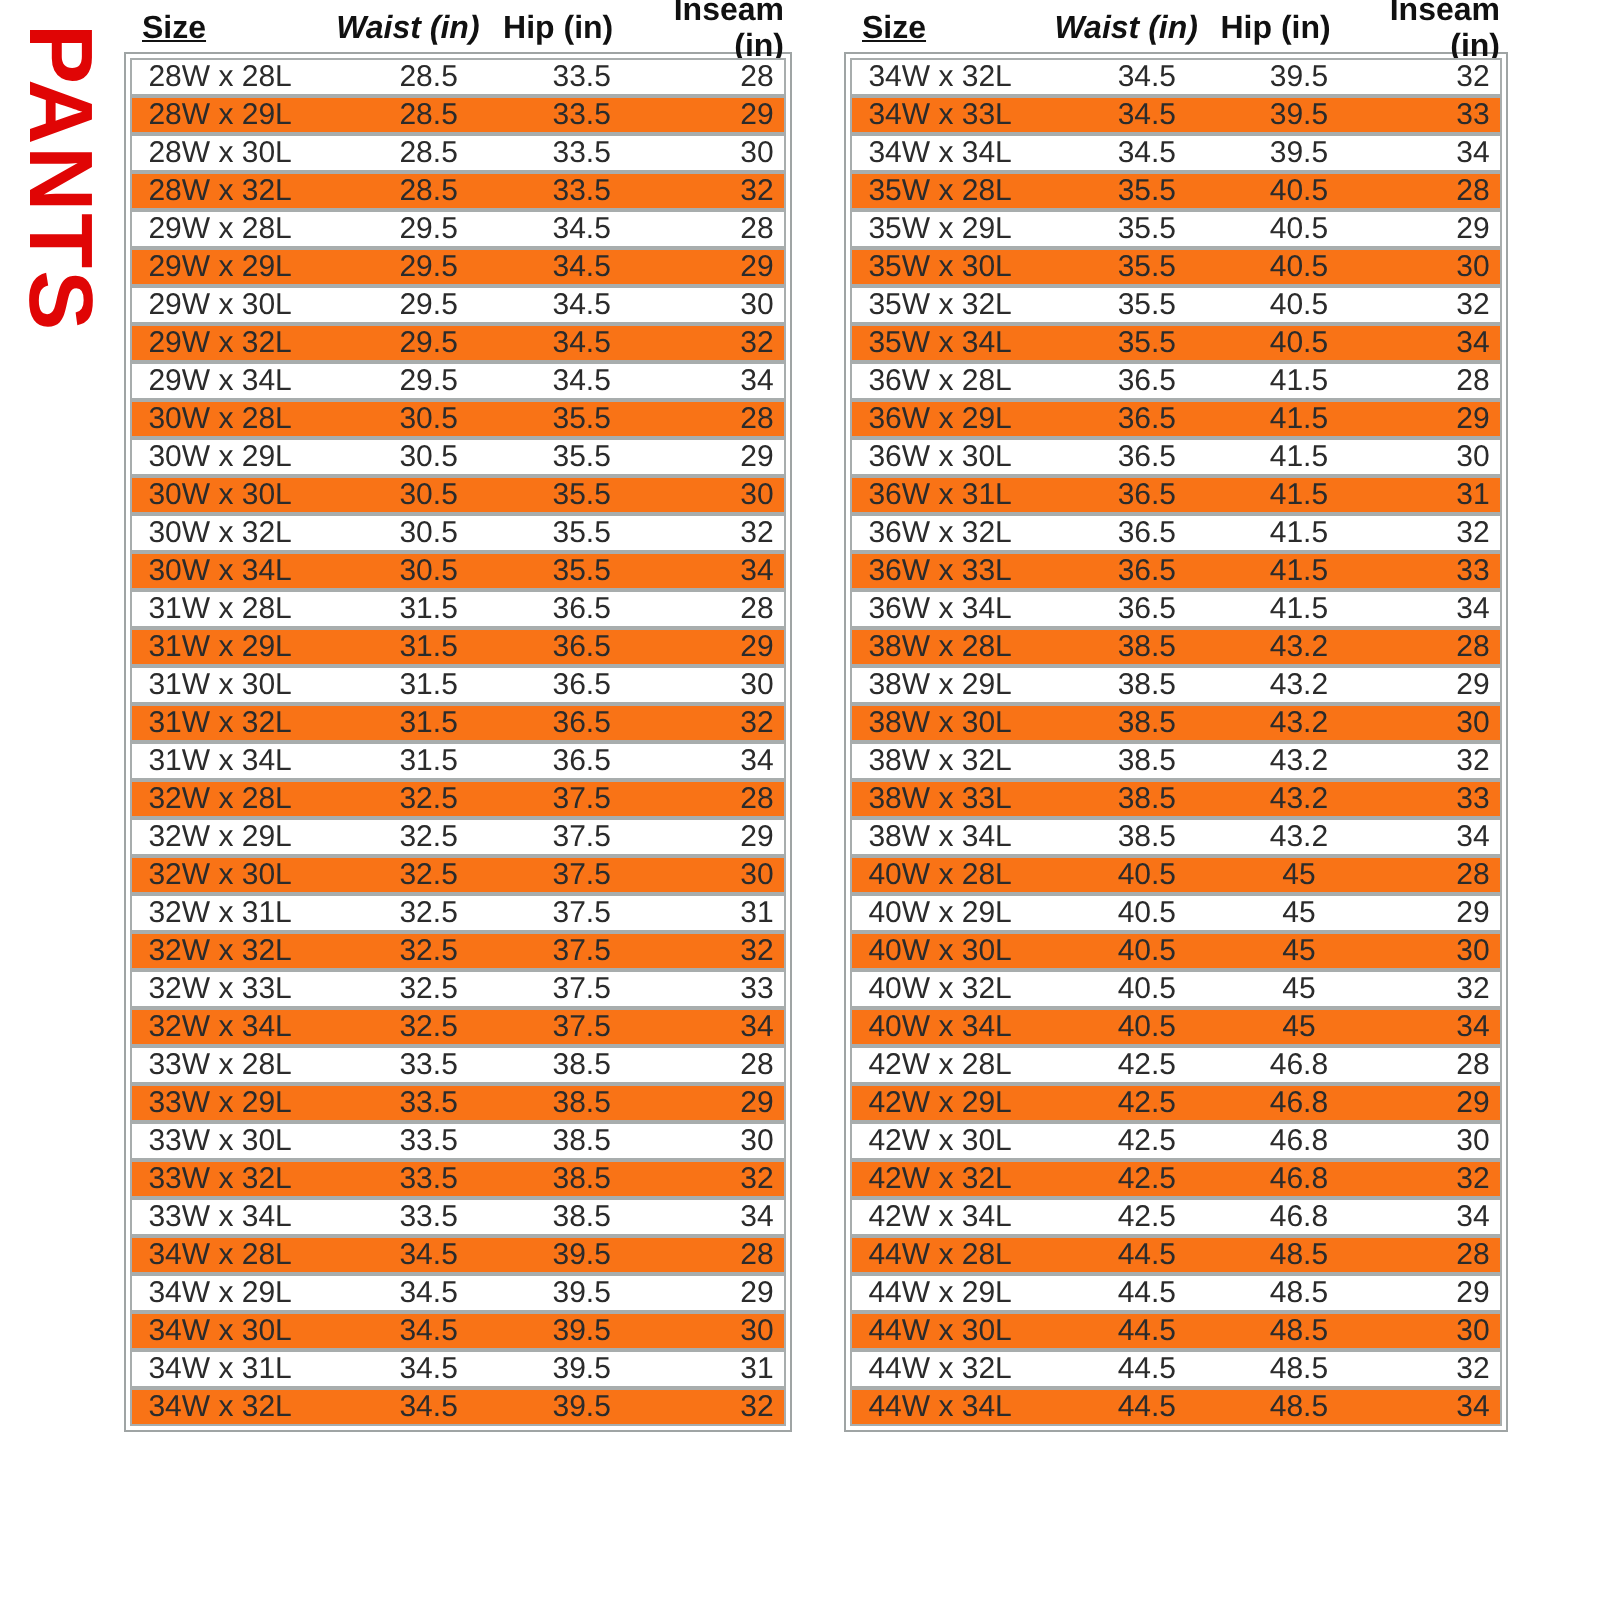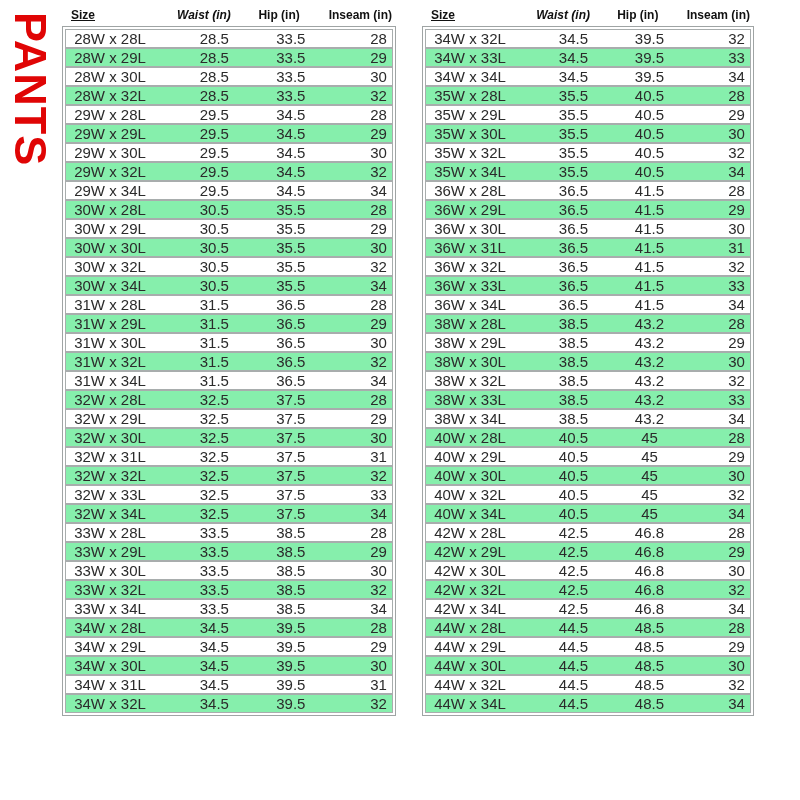--- a/index.html
+++ b/index.html
@@ -24,21 +24,21 @@
   }
   .size-table { position: absolute; top: 3px; }
   .size-table.left  { left: 62px;  width: 334px; }
   .size-table.right { left: 422px; width: 332px; }
 
   .thead {
     display: flex;
     align-items: center;
     height: 23px;
     font-weight: 700;
-    font-size: 12px;
+    font-size: 16px;
     color: #111111;
   }
   .th { box-sizing: border-box; }
   .th.c-size   { flex: 0 0 30%; padding-left: 9px; }
   .th.c-waist  { flex: 0 0 25%; text-align: center; font-style: italic; }
   .th.c-hip    { flex: 0 0 20%; text-align: center; }
   .th.c-inseam { flex: 1;       text-align: right; padding-right: 4px; }
   .underlined  { text-decoration: underline; }
 
   .tbody {
@@ -53,21 +53,21 @@
     display: flex;
     align-items: center;
     height: 19px;
     box-sizing: border-box;
     border: 1px solid #a8adad;
     background: #ffffff;
     font-size: 15px;
     color: #2b2b2b;
     white-space: nowrap;
   }
-  .row.alt { background: #86efac; }
+  .row.alt { background: #f97316; }
   .cell { box-sizing: border-box; overflow: hidden; }
   .cell.c-size   { flex: 0 0 32%; padding-left: 8px; }
   .cell.c-waist  { flex: 0 0 27%; text-align: center; }
   .cell.c-hip    { flex: 0 0 20%; text-align: center; }
   .cell.c-inseam { flex: 1;       text-align: right; padding-right: 5px; }
 </style>
 </head>
 <body>
 
 <div class="pants-label">PANTS</div>

